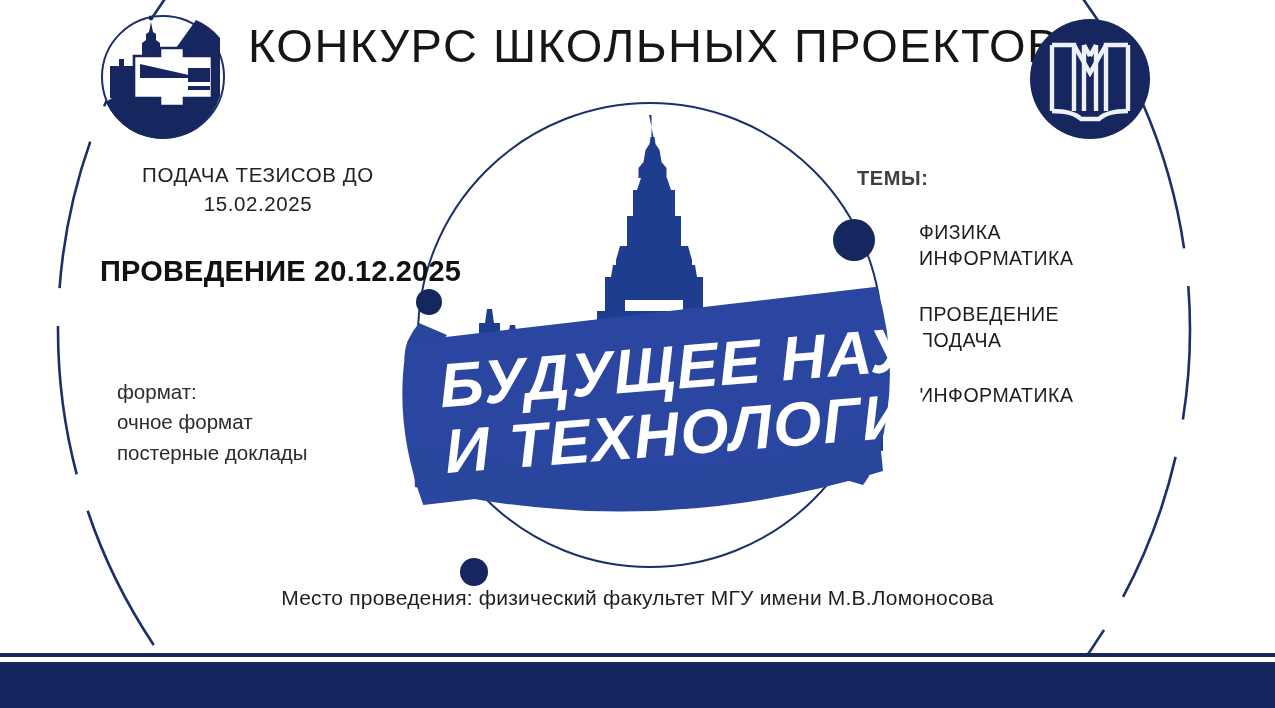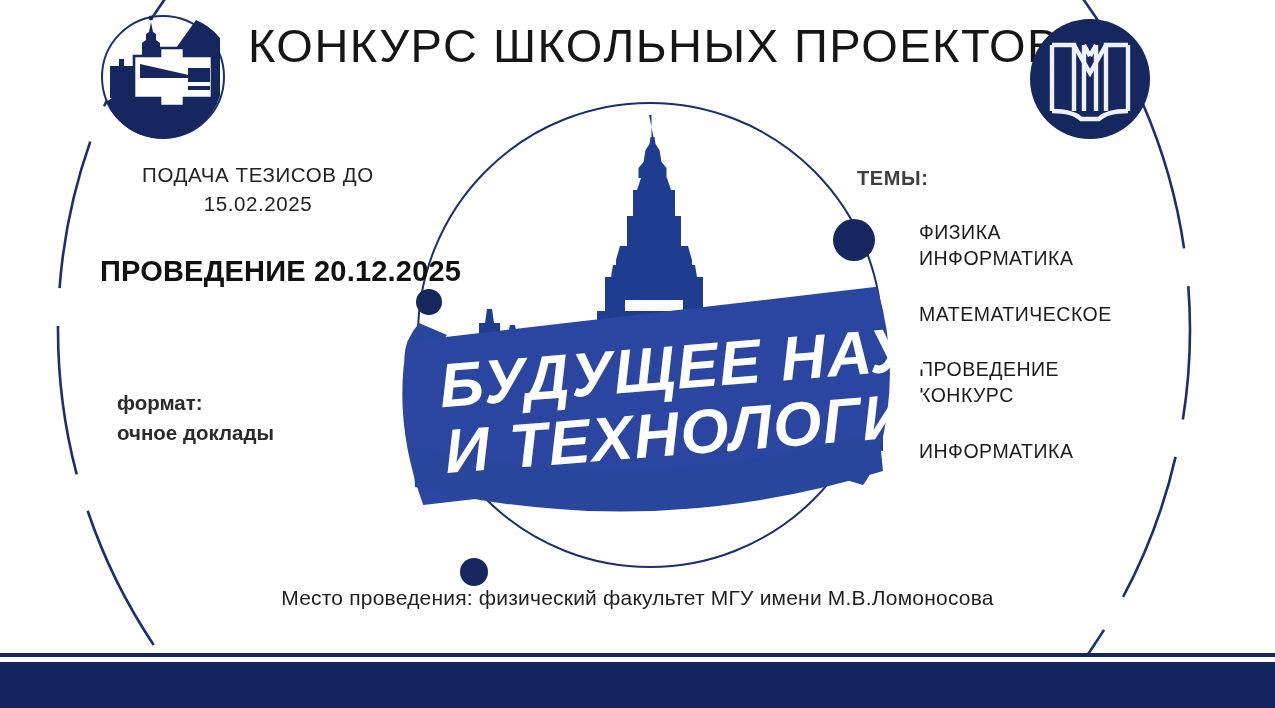--- a/index.html
+++ b/index.html
@@ -76,25 +76,24 @@
     top: 255px;
     font-size: 29px;
     font-weight: 700;
     letter-spacing: 0.2px;
     color: #111111;
     white-space: nowrap;
   }
   .format {
     position: absolute;
     left: 117px;
-    top: 388px;
+    top: 377px;
     font-size: 20.5px;
     line-height: 1.48;
     color: #2b2b2b;
-    font-weight: bold;
   }
 
   
   .topics-heading {
     position: absolute;
     left: 857px;
     top: 167px;
     font-size: 20px;
     font-weight: 700;
     letter-spacing: 0.6px;
@@ -214,36 +213,36 @@
 
   <div class="deadline">
     <span>ПОДАЧА ТЕЗИСОВ ДО</span><br>
     <span>15.02.2025</span>
   </div>
 
   <div class="holding">ПРОВЕДЕНИЕ 20.12.2025</div>
 
   <div class="format">
     <span>формат:</span><br>
-    <span>очное доклады</span><br>
+    <span>очное формат</span><br>
+    <span>постерные доклады</span>
   </div>
 
   <div class="topics-heading">ТЕМЫ:</div>
 
   <div class="topics-list">
     <div class="topic-item">
       <span class="topic-line">ФИЗИКА</span>
       <span class="topic-line">ИНФОРМАТИКА</span>
     </div>
     <div class="topic-item">
-      <span class="topic-line">МАТЕМАТИЧЕСКОЕ</span>
     </div>
     <div class="topic-item">
       <span class="topic-line">ПРОВЕДЕНИЕ</span>
-      <span class="topic-line">КОНКУРС</span>
+      <span class="topic-line">ПОДАЧА</span>
     </div>
     <div class="topic-item">
       <span class="topic-line">ИНФОРМАТИКА</span>
     </div>
   </div>
 
   <svg class="emblem" viewBox="0 0 540 490" xmlns="http://www.w3.org/2000/svg">
 
     <g fill="#1f3d8f">
 

